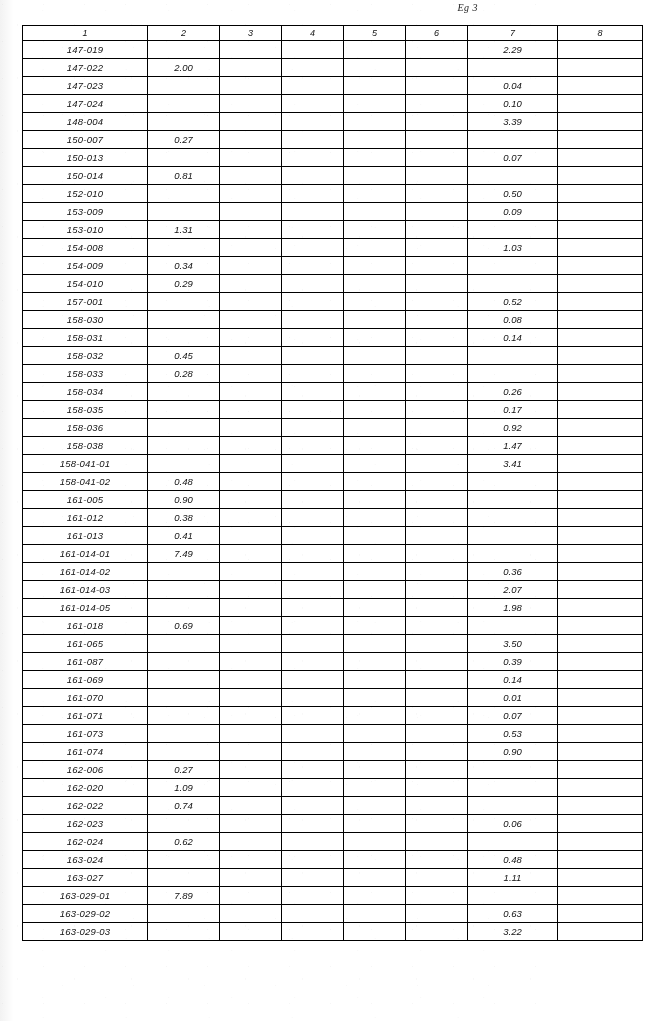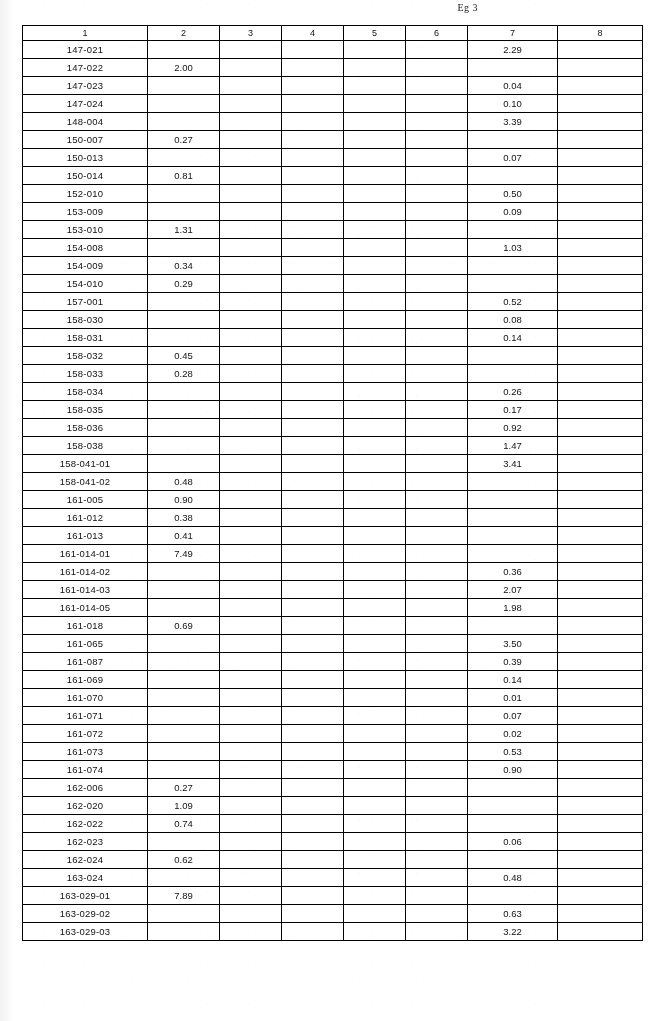--- a/index.html
+++ b/index.html
@@ -13,20 +13,21 @@
     font-family: "Liberation Sans", sans-serif;
     color: #111;
     position: relative;
     overflow: hidden;
   }
   .page {
     position: relative;
     width: 540px;
     height: 1021px;
     box-sizing: border-box;
+    font-style: italic;
   }
   .page-header {
     position: absolute;
     top: 2px;
     right: 62px;
     font-size: 10px;
     font-family: "Liberation Serif", serif;
     letter-spacing: 0.5px;
     color: #222;
   }
@@ -120,21 +121,21 @@
           <th>3</th>
           <th>4</th>
           <th>5</th>
           <th>6</th>
           <th>7</th>
           <th>8</th>
         </tr>
       </thead>
       <tbody id="table-body">
           <tr>
-            <td class="lbl">147-021</td>
+            <td class="lbl">147-019</td>
             <td></td>
             <td></td>
             <td></td>
             <td></td>
             <td></td>
             <td>2.29</td>
             <td></td>
           </tr>
           <tr>
             <td class="lbl">147-022</td>
@@ -500,30 +501,20 @@
             <td class="lbl">161-071</td>
             <td></td>
             <td></td>
             <td></td>
             <td></td>
             <td></td>
             <td>0.07</td>
             <td></td>
           </tr>
           <tr>
-            <td class="lbl">161-072</td>
-            <td></td>
-            <td></td>
-            <td></td>
-            <td></td>
-            <td></td>
-            <td>0.02</td>
-            <td></td>
-          </tr>
-          <tr>
             <td class="lbl">161-073</td>
             <td></td>
             <td></td>
             <td></td>
             <td></td>
             <td></td>
             <td>0.53</td>
             <td></td>
           </tr>
           <tr>
@@ -587,20 +578,30 @@
             <td></td>
           </tr>
           <tr>
             <td class="lbl">163-024</td>
             <td></td>
             <td></td>
             <td></td>
             <td></td>
             <td></td>
             <td>0.48</td>
+            <td></td>
+          </tr>
+          <tr>
+            <td class="lbl">163-027</td>
+            <td></td>
+            <td></td>
+            <td></td>
+            <td></td>
+            <td></td>
+            <td>1.11</td>
             <td></td>
           </tr>
           <tr>
             <td class="lbl">163-029-01</td>
             <td>7.89</td>
             <td></td>
             <td></td>
             <td></td>
             <td></td>
             <td></td>

